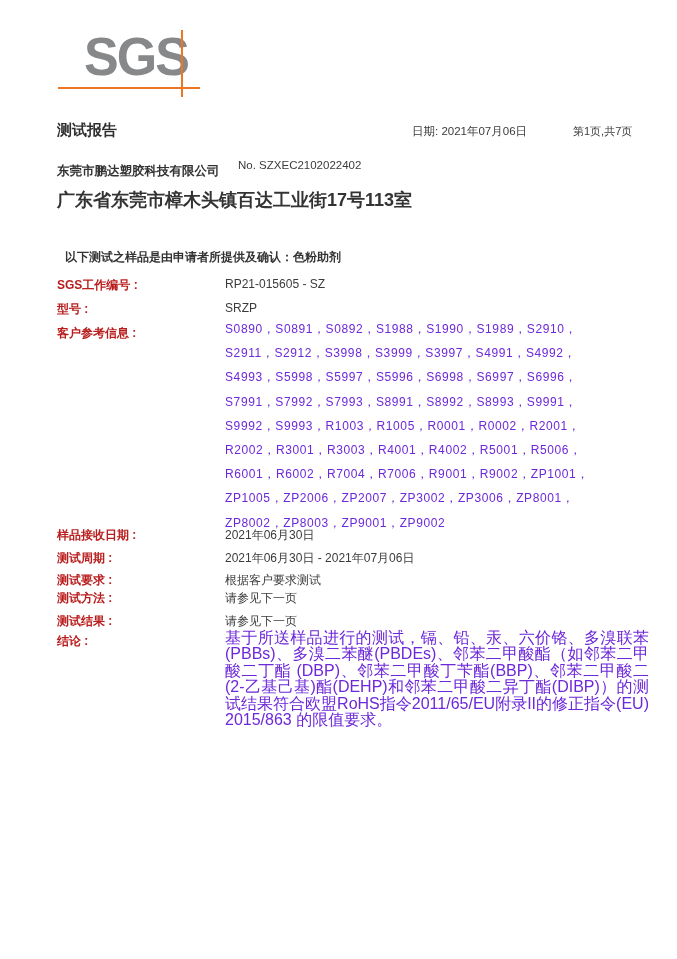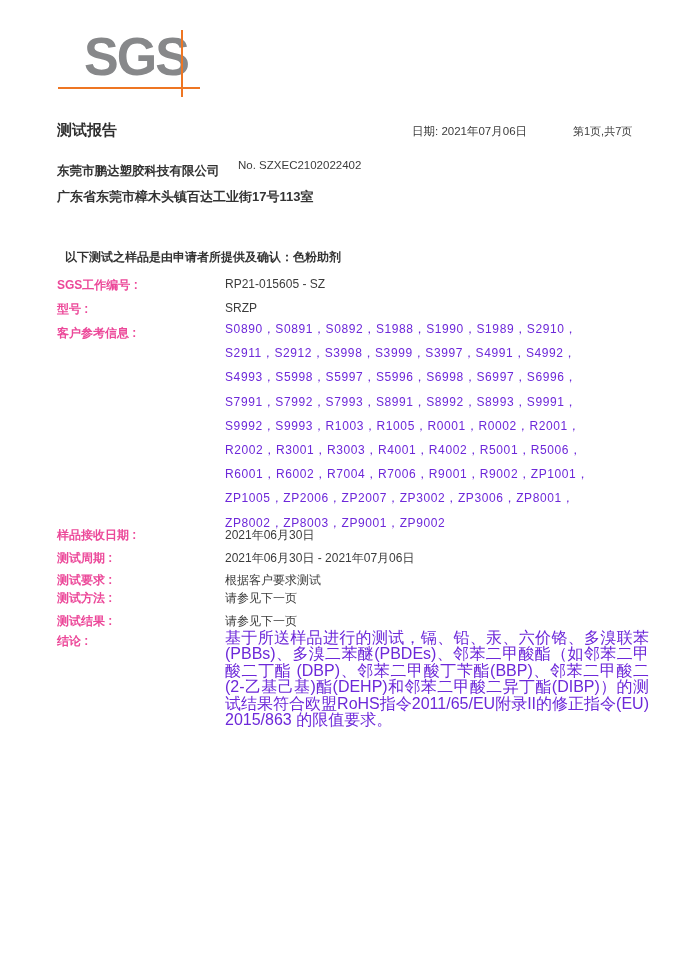--- a/index.html
+++ b/index.html
@@ -13,25 +13,25 @@
   .logo-vline{position:absolute;left:181px;top:30px;width:2px;height:67px;background:#ee7623;}
 
   
   .report-title{position:absolute;left:57px;top:121px;font-size:15px;font-weight:bold;color:#2f2f2f;}
   .report-no{position:absolute;left:238px;top:124px;font-size:11.5px;margin-top:35px;}
   .report-date{position:absolute;left:412px;top:124px;font-size:11.5px;}
   .report-pages{position:absolute;left:543px;top:124px;font-size:11px;margin-left:30px;}
 
   
   .company{position:absolute;left:57px;top:163px;font-size:12.5px;font-weight:bold;color:#333;}
-  .address{position:absolute;left:57px;top:188px;font-size:13px;font-weight:bold;color:#333;}
+  .address{position:absolute;left:57px;top:188px;font-size:18px;font-weight:bold;color:#333;}
 
   
   .statement{position:absolute;left:57px;top:249px;font-size:12px;font-weight:bold;color:#333;margin-left:8px;}
-  .lbl{position:absolute;left:57px;font-size:12px;font-weight:bold;color:#ec4899;text-align:center;}
+  .lbl{position:absolute;left:57px;font-size:12px;font-weight:bold;color:#b91c1c;text-align:center;}
   .val{position:absolute;left:225px;font-size:12px;color:#3b3b3b;}
   .ref-lines{position:absolute;left:225px;top:317px;font-size:12px;line-height:24.2px;color:#6d28d9;}
   .ref-lines div{letter-spacing:0.6px;}
   .conclusion{position:absolute;left:225px;top:630px;width:424px;font-size:16px;
     line-height:16.4px;color:#6d28d9;text-align:justify;}
 
   
   .stamp{position:absolute;left:28px;top:843px;transform:rotate(-10deg);opacity:.88;}
   .footer-co1{position:absolute;left:24px;top:908px;font-size:7.4px;font-weight:bold;color:#8f9091;padding-left:12px;}
   .footer-co2{position:absolute;left:26px;top:918px;font-size:6.4px;color:#b5b6b7;}

